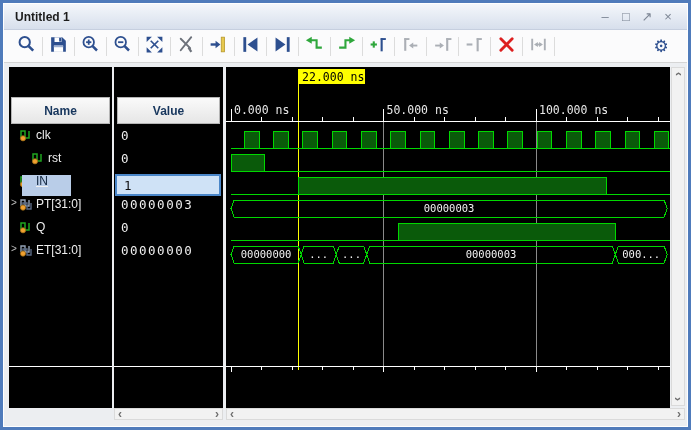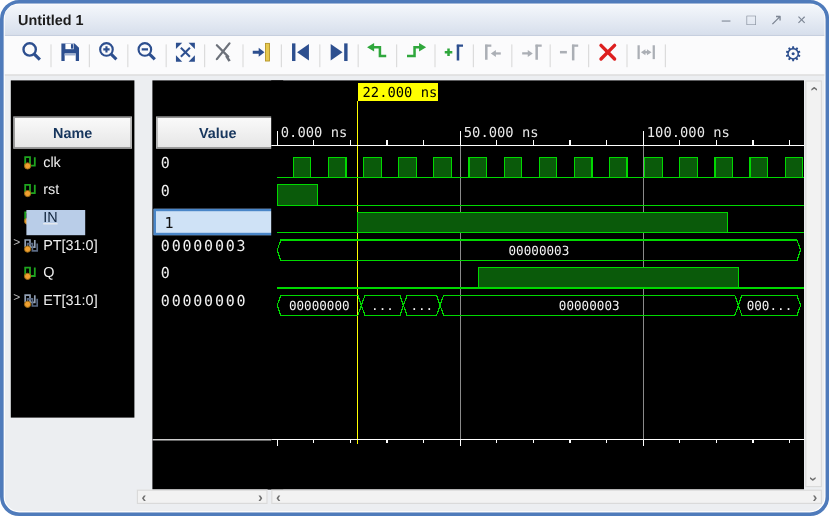--- a/index.html
+++ b/index.html
@@ -1,17 +1,17 @@
 <!DOCTYPE html>
 <html><head>
 <meta charset="utf-8">
 <style>
   html,body{margin:0;padding:0;width:691px;height:430px;background:#fff;
     font-family:"Liberation Sans",sans-serif;-webkit-font-smoothing:none}
-  .window{position:absolute;inset:0;border:3px solid #4f7bbb;border-radius:16px;
+  .window{position:absolute;inset:0;border:3px solid #4f7bbb;border-radius:0;
     background:#eceef1;box-shadow:inset 0 0 0 1px #ffffff;overflow:hidden;box-sizing:border-box}
   .titlebar{position:absolute;left:1px;top:1px;width:683px;height:26px;
     background:linear-gradient(#f4f7fb,#d7dfec);display:flex;align-items:center;
     padding:0 11px;box-sizing:border-box;border-bottom:1px solid #c6cfdf}
   .title{font-size:12px;font-weight:bold;color:#1c1c1c}
   .winbtns{margin-left:auto;display:flex;gap:5px}
   .winbtn{width:16px;height:16px;display:flex;align-items:center;justify-content:center;
     color:#7d8694;font-size:13px;line-height:16px;cursor:default}
   .toolbar{position:absolute;left:1px;top:27px;width:683px;height:33px;background:#fbfbfc;
     border-bottom:1px solid #d5d5d5;display:flex;align-items:center;padding:0 9px;box-sizing:border-box}
@@ -204,32 +204,32 @@
             <path d="M10.6 7.6L14.2 10l-3.6 2.4z" fill="#a7abb2"></path>
           </svg></span>
       </div>
       <div class="sep"></div>
       <div class="spacer"></div>
       <div class="gearbtn">
         <span style="font-family:'DejaVu Sans',sans-serif;font-size:17px;color:#2d4f8f">⚙</span>
       </div>
     </div>
 
-  <div class="panel" id="name-panel" style="left:6px;top:64px;width:103px;height:281px;">
+  <div class="panel" id="name-panel" style="left:6px;top:64px;width:103px;height:341px;">
     <div class="hdrbtn" style="left:2px;width:99px;">Name</div>
     <div id="name-rows">
         <div class="srow" style="top: 61px;">
           <span class="expander"></span>
           <svg class="sicon" viewBox="0 0 14 14">
             <path d="M2 10V3h4v7h4V3" fill="none" stroke="#1fa51f" stroke-width="1.5"></path>
             <circle cx="4" cy="10.3" r="2.6" fill="#f0a030" stroke="#9a6a14" stroke-width="0.8"></circle>
           </svg>
           <span class="nlabel" style="">clk</span>
         </div>
-        <div class="srow" style="top: 84px;">
+        <div class="srow" style="top: 84px; margin-left: 12px;">
           <span class="expander"></span>
           <svg class="sicon" viewBox="0 0 14 14">
             <path d="M2 10V3h4v7h4V3" fill="none" stroke="#1fa51f" stroke-width="1.5"></path>
             <circle cx="4" cy="10.3" r="2.6" fill="#f0a030" stroke="#9a6a14" stroke-width="0.8"></circle>
           </svg>
           <span class="nlabel" style="">rst</span>
         </div>
         <div class="srow" style="top: 107px; text-decoration: underline;">
           <span class="nhl" style="width:49px"></span>
           <span class="expander"></span>
@@ -262,21 +262,21 @@
             <path d="M2 9V3h4v6h4V3" fill="none" stroke="#93a1b5" stroke-width="1.4"></path>
             <path d="M4 12V6h4v6h4V6" fill="none" stroke="#5a6a84" stroke-width="1.4"></path>
             <circle cx="4" cy="10.6" r="2.6" fill="#f0a030" stroke="#9a6a14" stroke-width="0.8"></circle>
           </svg>
           <span class="nlabel" style="">ET[31:0]</span>
         </div>
       </div>
     <div class="whiteline"></div>
   </div>
 
-  <div class="panel" id="value-panel" style="left:124px;top:64px;width:109px;height:341px;">
+  <div class="panel" id="value-panel" style="left:111px;top:64px;width:109px;height:341px;">
     <div class="hdrbtn" style="left:3px;width:103px;">Value</div>
     <div id="value-rows">
         <div class="srow" style="top: 61px;">
           <span class="vtext">0</span>
         </div>
         <div class="srow" style="top: 84px;">
           <span class="vtext">0</span>
         </div>
         <div class="srow" style="top: 107px;">
           <span class="vselcell">

